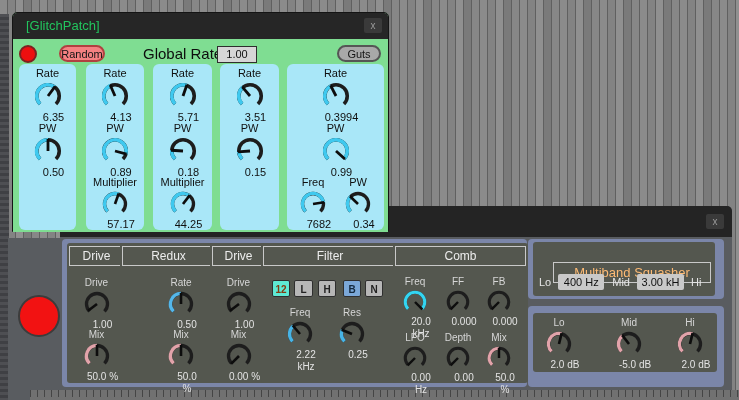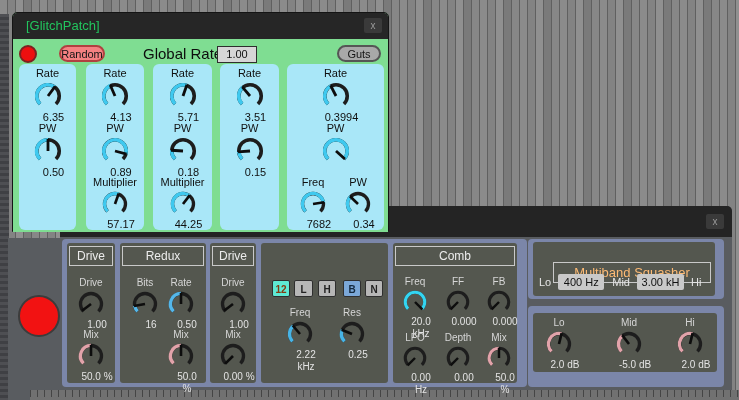--- a/index.html
+++ b/index.html
@@ -27,21 +27,21 @@
   #rack-window{left:60px;top:206px;width:672px;height:184px;background:#595c60;
     border-radius:5px 5px 0 0;}
   #rack-titlebar{left:0;top:0;width:672px;height:31px;background:#242424;border-radius:5px 5px 0 0;}
   .closebox{width:18px;height:15px;background:#3a3a3a;color:#9a9a9a;font-size:10px;
     line-height:15px;text-align:center;border-radius:2px;}
   #rack-close{right:8px;top:8px;}
   .bluepanel{background:#7b86a9;border-radius:4px;}
   #panel-a{left:2px;top:33px;width:465px;height:148px;}
   #panel-b{left:468px;top:33px;width:196px;height:60px;}
   #panel-c{left:468px;top:100px;width:196px;height:81px;}
-  .device{position:absolute;background:#54574f;border-radius:3px;}
+  .device{position:absolute;background:#54574f;border-radius:3px;padding-left:11px;}
   .dev-header{position:absolute;left:2px;right:2px;top:3px;height:18px;
     border:1px solid #c9c9c9;color:#ececec;font-size:12px;line-height:18px;text-align:center;}
   #dev-drive1{left:5px;top:4px;width:48px;height:140px;}
   #dev-redux{left:58px;top:4px;width:86px;height:140px;}
   #dev-drive2{left:148px;top:4px;width:46px;height:140px;}
   #dev-filter{left:199px;top:4px;width:127px;height:140px;}
   #dev-comb{left:331px;top:4px;width:124px;height:140px;}
   
   #sq-top-box{left:5px;top:3px;width:182px;height:54px;background:#54574f;border-radius:3px;}
   #sq-header{left:20px;top:20px;width:158px;height:21px;border:1px solid #c9c9c9;box-sizing:border-box;
@@ -131,29 +131,20 @@
               <path d="M 7.51 24.49 A 12 12 0 1 1 24.49 24.49" fill="none" stroke="#1d1d1d" stroke-width="3.8"></path>
               <path d="M 7.51 24.49 A 12 12 0 0 1 16.00 4.00" fill="none" stroke="#e2a3aa" stroke-width="3.8"></path>
               <line x1="16" y1="16" x2="16.00" y2="3.20" stroke="#0d0d0d" stroke-width="3"></line>
             </svg>
             <div class="kvalue">50.0 %</div>
           </div>
       </div>
 
       <div class="device" id="dev-redux">
         <div class="dev-header">Redux</div>
-        <div class="kg" style="top:34px;left:4px;width:42px;">
-            <div class="klabel">Bits</div>
-            <svg viewBox="0 0 32 32" width="28" height="28" class="kdial">
-              <path d="M 7.51 24.49 A 12 12 0 1 1 24.49 24.49" fill="none" stroke="#1d1d1d" stroke-width="3.8"></path>
-              <path d="M 7.51 24.49 A 12 12 0 0 1 4.18 18.06" fill="none" stroke="#54b7ea" stroke-width="3.8"></path>
-              <line x1="16" y1="16" x2="3.39" y2="18.20" stroke="#0d0d0d" stroke-width="3"></line>
-            </svg>
-            <div class="kvalue">16</div>
-          </div>
         <div class="kg" style="top:34px;left:40px;width:42px;">
             <div class="klabel">Rate</div>
             <svg viewBox="0 0 32 32" width="28" height="28" class="kdial">
               <path d="M 7.51 24.49 A 12 12 0 1 1 24.49 24.49" fill="none" stroke="#1d1d1d" stroke-width="3.8"></path>
               <path d="M 7.51 24.49 A 12 12 0 0 1 16.00 4.00" fill="none" stroke="#54b7ea" stroke-width="3.8"></path>
               <line x1="16" y1="16" x2="16.00" y2="3.20" stroke="#0d0d0d" stroke-width="3"></line>
             </svg>
             <div class="kvalue">0.50</div>
           </div>
         <div class="kg" style="top:86px;left:40px;width:42px;">
@@ -181,20 +172,21 @@
             <div class="klabel">Mix</div>
             <svg viewBox="0 0 32 32" width="28" height="28" class="kdial">
               <path d="M 7.51 24.49 A 12 12 0 1 1 24.49 24.49" fill="none" stroke="#1d1d1d" stroke-width="3.8"></path>
               <line x1="16" y1="16" x2="6.95" y2="25.05" stroke="#0d0d0d" stroke-width="3"></line>
             </svg>
             <div class="kvalue">0.00 %</div>
           </div>
       </div>
 
       <div class="device" id="dev-filter">
+        <div class="dev-header">Filter</div>
         <div class="fbtn fb-orange" style="left:11px;width:18px;">12</div>
         <div class="fbtn fb-gray" style="left:33px;width:19px;">L</div>
         <div class="fbtn fb-gray" style="left:57px;width:18px;">H</div>
         <div class="fbtn fb-blue" style="left:82px;width:18px;">B</div>
         <div class="fbtn fb-gray" style="left:104px;width:18px;">N</div>
         <div class="kg" style="top:64px;left:17px;width:44px;">
             <div class="klabel">Freq</div>
             <svg viewBox="0 0 32 32" width="28" height="28" class="kdial">
               <path d="M 7.51 24.49 A 12 12 0 1 1 24.49 24.49" fill="none" stroke="#1d1d1d" stroke-width="3.8"></path>
               <path d="M 7.51 24.49 A 12 12 0 0 1 8.21 6.88" fill="none" stroke="#47b4e6" stroke-width="3.8"></path>
@@ -434,20 +426,21 @@
             </svg>
             <div class="kvalue">0.3994</div>
           </div>
         <div class="kg gk2">
             <div class="klabel">PW</div>
             <svg viewBox="0 0 32 32" width="30" height="30" class="kdial">
               <path d="M 7.51 24.49 A 12 12 0 1 1 24.49 24.49" fill="none" stroke="#1d1d1d" stroke-width="3.8"></path>
               <path d="M 7.51 24.49 A 12 12 0 1 1 24.88 24.08" fill="none" stroke="#3fc9ef" stroke-width="3.8"></path>
               <line x1="16" y1="16" x2="25.47" y2="24.61" stroke="#0d0d0d" stroke-width="3"></line>
             </svg>
+            <div class="kvalue">0.99</div>
           </div>
         <div class="kg gkp1">
             <div class="klabel">Freq</div>
             <svg viewBox="0 0 32 32" width="28" height="28" class="kdial">
               <path d="M 7.51 24.49 A 12 12 0 1 1 24.49 24.49" fill="none" stroke="#1d1d1d" stroke-width="3.8"></path>
               <path d="M 7.51 24.49 A 12 12 0 1 1 27.85 14.12" fill="none" stroke="#3fc9ef" stroke-width="3.8"></path>
               <line x1="16" y1="16" x2="28.64" y2="14.00" stroke="#0d0d0d" stroke-width="3"></line>
             </svg>
             <div class="kvalue">7682</div>
           </div>

